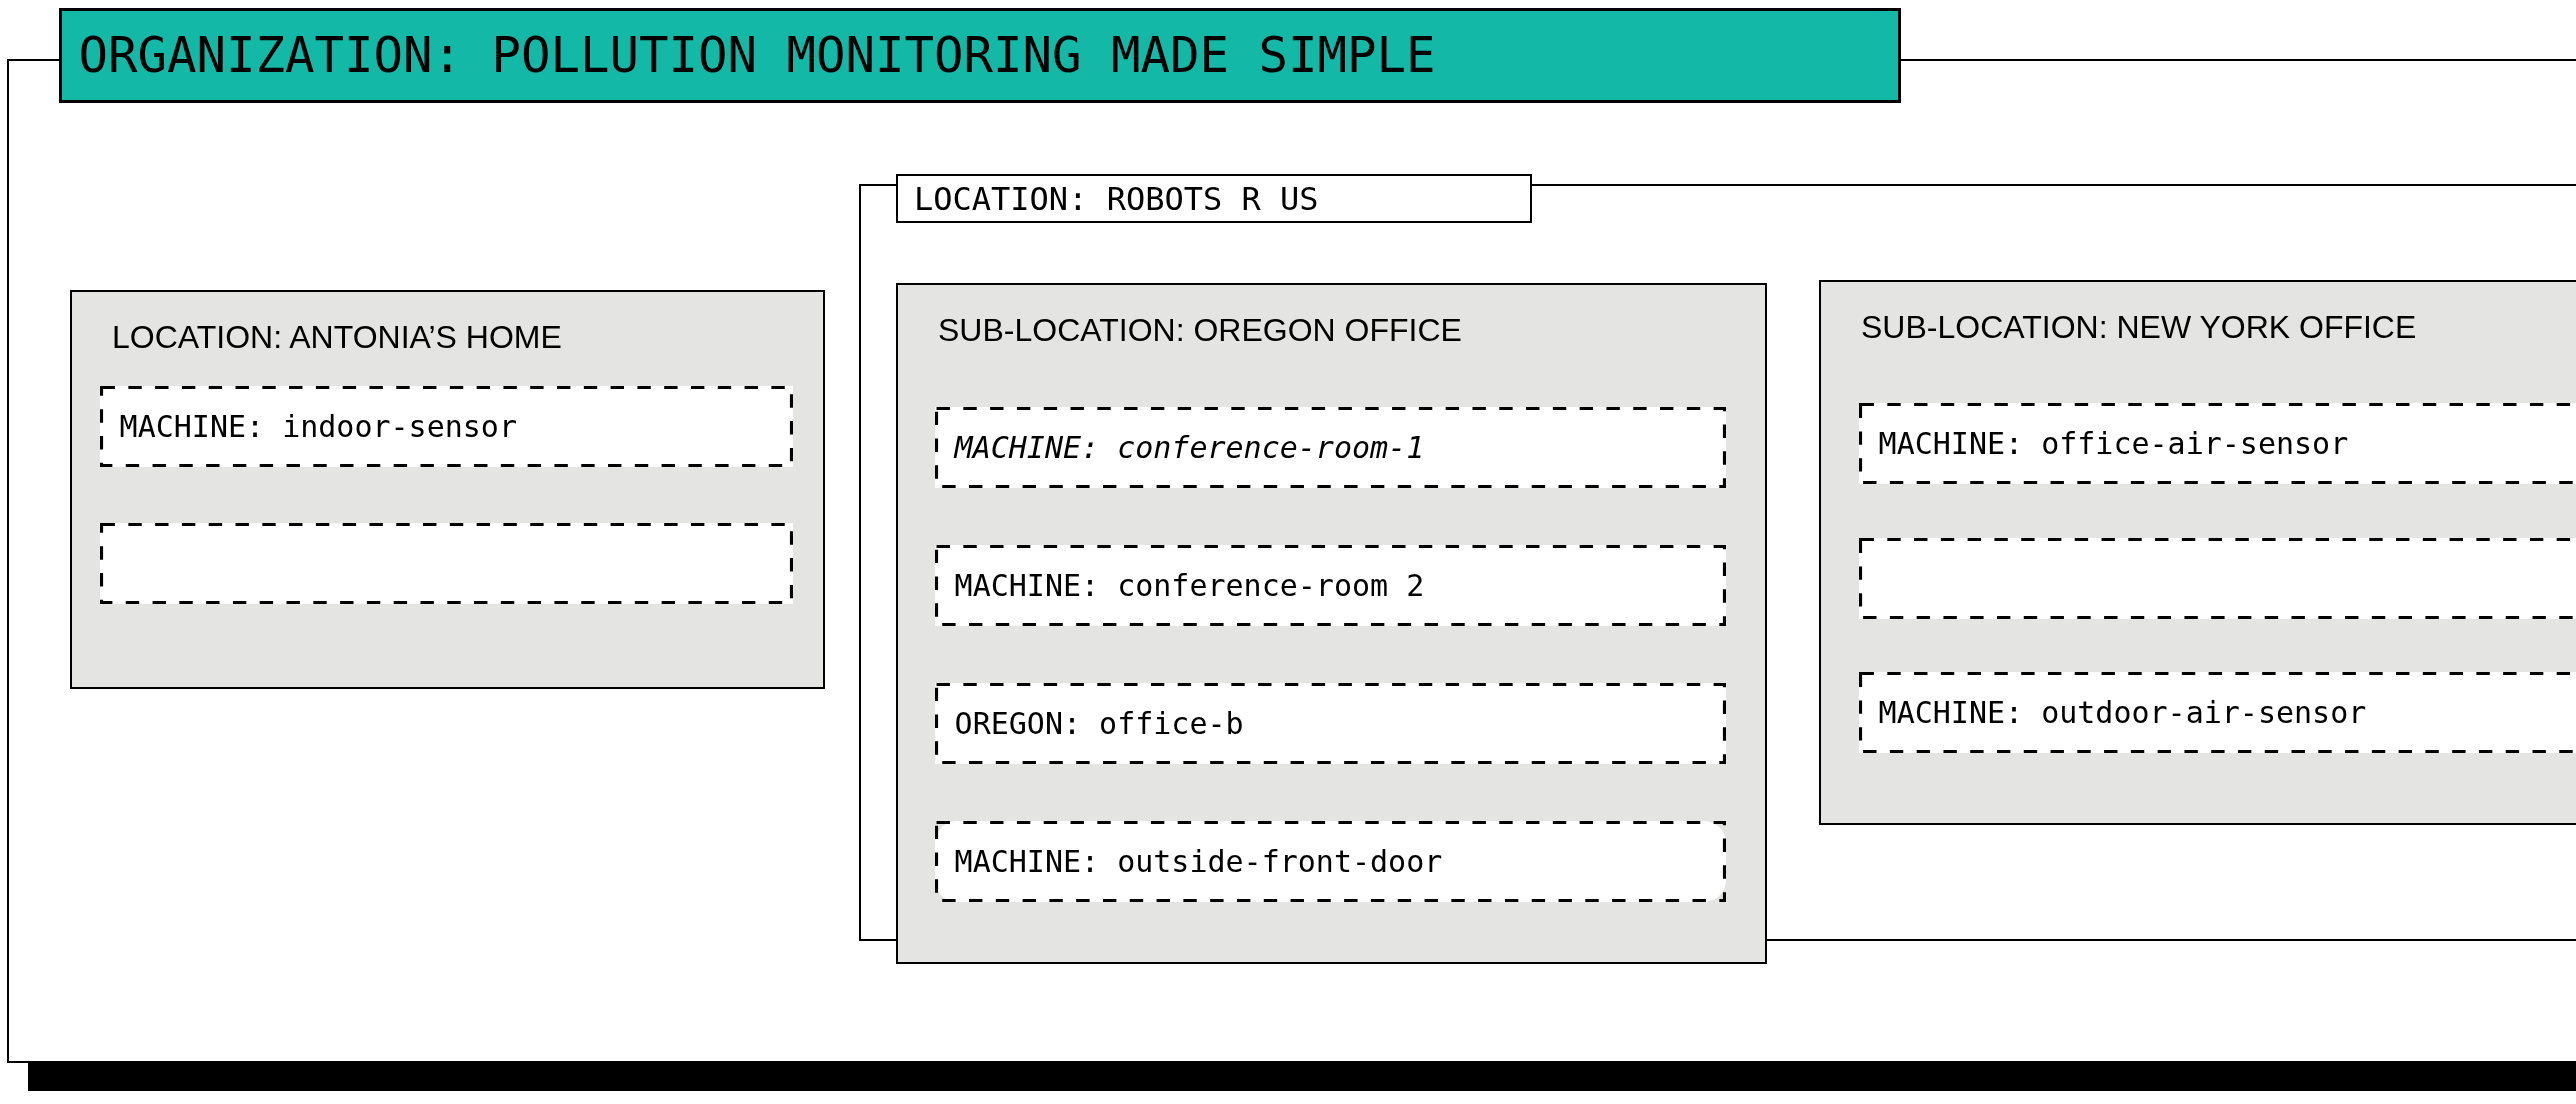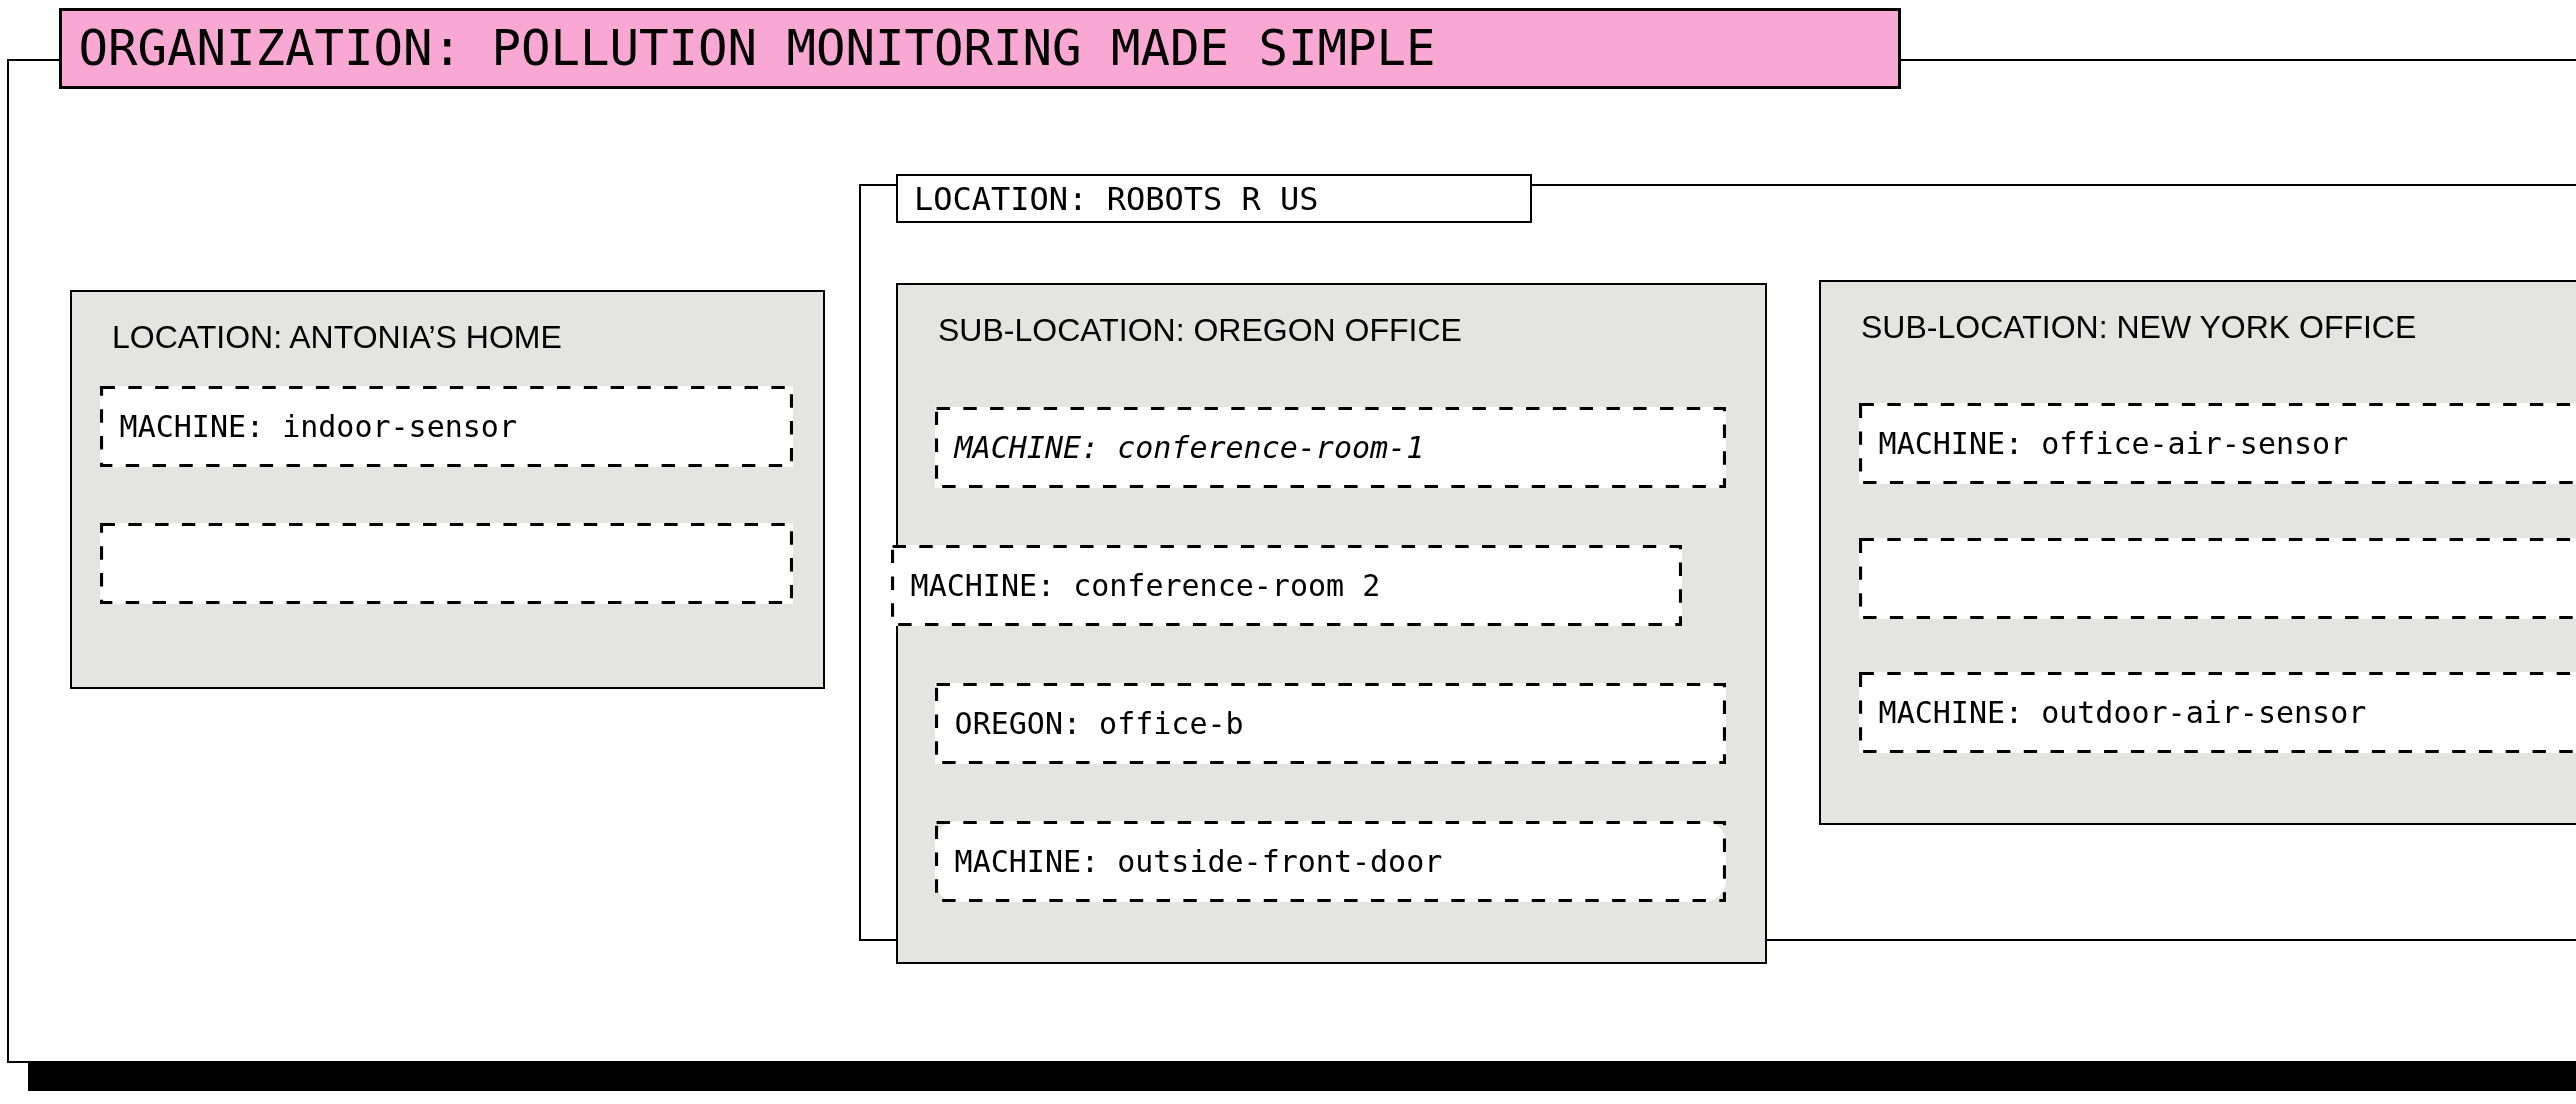--- a/index.html
+++ b/index.html
@@ -44,22 +44,22 @@
     box-sizing: border-box;
     z-index: 2;
   }
 
   
   .org-title-box {
     position: absolute;
     left: 59px;
     top: 8.2px;
     width: 1842px;
-    height: 81px;
-    background: #f9a8d4;
+    height: 95px;
+    background: #14b8a6;
     border: 3.6px solid #000000;
     box-sizing: border-box;
     display: flex;
     align-items: center;
     z-index: 6;
   }
   .org-title-text {
     font-size: 49px;
     letter-spacing: 0px;
     color: #000000;
@@ -203,21 +203,21 @@
     <div class="group-heading">SUB-LOCATION: OREGON OFFICE</div>
   </div>
 
   <div class="machine-box" style="left:935px; top:407px; width:791px; height:81px;font-style:italic;">
     <svg class="dash-svg" viewBox="0 0 1535 157" preserveAspectRatio="none">
       <rect x="3" y="3" width="1529" height="151" fill="none" stroke="#000000" stroke-width="6" stroke-dasharray="26,26"></rect>
     </svg>
     <span class="machine-label">MACHINE: conference-room-1</span>
   </div>
 
-  <div class="machine-box" style="left:891px; top:545px; width:791px; height:81px;">
+  <div class="machine-box" style="left:935px; top:545px; width:791px; height:81px;">
     <svg class="dash-svg" viewBox="0 0 1535 157" preserveAspectRatio="none">
       <rect x="3" y="3" width="1529" height="151" fill="none" stroke="#000000" stroke-width="6" stroke-dasharray="26,26"></rect>
     </svg>
     <span class="machine-label">MACHINE: conference-room 2</span>
   </div>
 
   <div class="machine-box" style="left:935px; top:683px; width:791px; height:81px;">
     <svg class="dash-svg" viewBox="0 0 1535 157" preserveAspectRatio="none">
       <rect x="3" y="3" width="1529" height="151" fill="none" stroke="#000000" stroke-width="6" stroke-dasharray="26,26"></rect>
     </svg>

